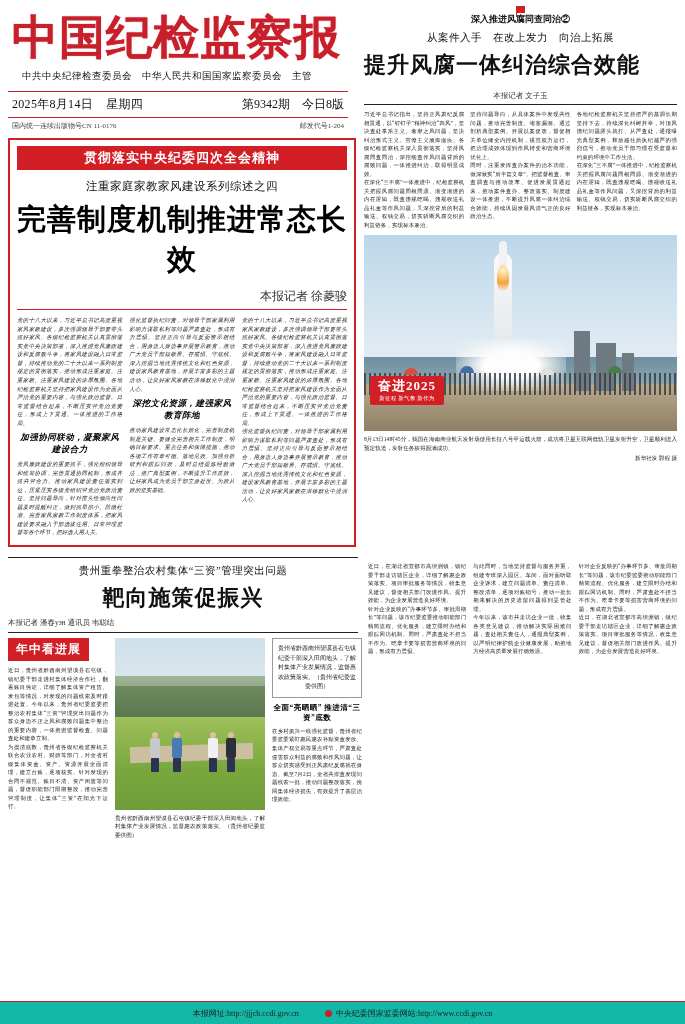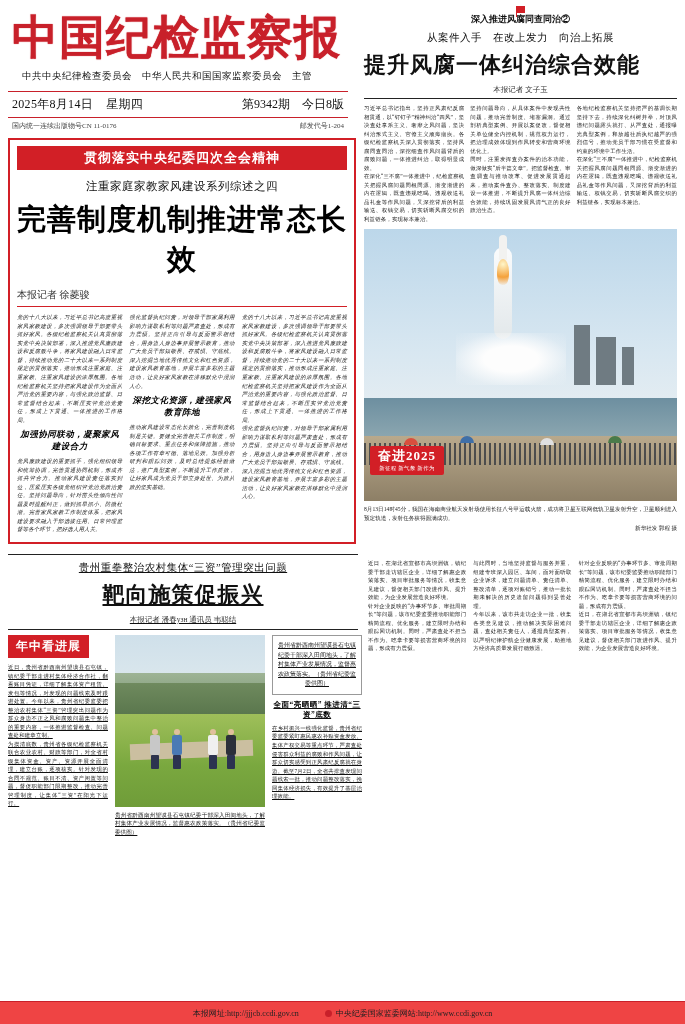--- a/index.html
+++ b/index.html
@@ -107,22 +107,22 @@
   }
   .lead-headline {
     text-align: center;
     font-size: 29px;
     font-weight: bold;
     letter-spacing: 1px;
     margin-top: 6px;
     color: #000;
   }
   .lead-byline {
-    text-align: left;
-    font-size: 10px;
+    text-align: right;
+    font-size: 12px;
     color: #333;
     margin-top: 8px;
     padding-bottom: 4px;
     border-bottom: 1px solid #d21f26;
   }
   .lead-cols {
     display: flex;
     gap: 7px;
     margin-top: 6px;
   }
@@ -180,37 +180,37 @@
     text-align: left;
     font-size: 22px;
     font-weight: bold;
     margin-top: 5px;
     letter-spacing: 1px;
   }
   .r-byline {
     text-align: center;
     font-size: 7.5px;
     color: #333;
-    margin-top: 5px;
+    margin-top: 11px;
     padding-bottom: 3px;
     border-bottom: 1px solid #222;
   }
   .r-cols {
     display: flex;
     gap: 6px;
     margin-top: 5px;
   }
   .r-cols .col { flex: 1; }
 
   
   .photo-wrap {
     margin-top: 6px;
     position: relative;
     width: 313px;
-    height: 272px;
+    height: 196px;
     overflow: hidden;
   }
   .photo-sky {
     position: absolute; inset: 0;
     background: linear-gradient(#bcd7ea 0%, #d8e7f1 45%, #e7eef2 70%, #cfd8cf 100%);
   }
   .photo-sea {
     position: absolute; left:0; right:0; top: 62%; bottom: 22%;
     background: linear-gradient(#6d8fa0, #8fa9b2);
   }
@@ -288,40 +288,40 @@
     color: #222;
     margin-top: 2px;
   }
 
   
   .bottom-area {
     display: flex;
     gap: 10px;
     margin-top: 10px;
   }
-  .b-left { width: 350px; text-decoration: underline; }
+  .b-left { width: 350px; }
   .b-right { width: 311px; }
   .sec-head-line {
     border-top: 1px solid #222;
     padding-top: 6px;
   }
   .b-kicker {
     text-align: center;
     font-size: 10.5px;
     letter-spacing: .5px;
   }
   .b-head {
     text-align: center;
     font-size: 22px;
     font-weight: bold;
     margin-top: 5px;
     letter-spacing: 1px;
   }
   .b-byline {
-    text-align: center;
+    text-align: left;
     font-size: 7.5px;
     color: #333;
     margin-top: 5px;
     padding-bottom: 4px;
     border-bottom: 1px solid #222;
   }
 
   .tag-red {
     display: inline-block;
     background: #d21f26;
@@ -374,21 +374,21 @@
     position: absolute;
     left: 0; right: 0; bottom: 0;
     height: 22px;
     border-top: 1px solid #c8202a;
     display: flex;
     align-items: center;
     justify-content: center;
     gap: 26px;
     font-size: 8px;
     color: #222;
-    background: #ef4444;
+    background: #14b8a6;
   }
   .footer .fitem { display:flex; align-items:center; gap:4px; }
   .dot-red { width:7px;height:7px;border-radius:50%;background:#c8202a;display:inline-block;}
 </style>
 </head>
 <body>
 
 <div class="page">
 
   <div class="top-area">

